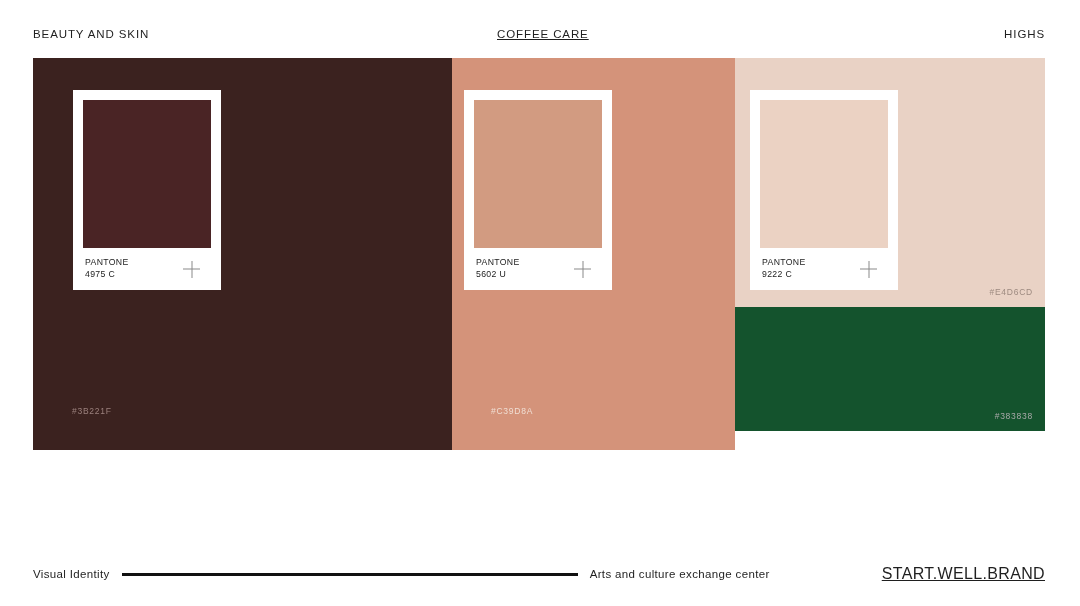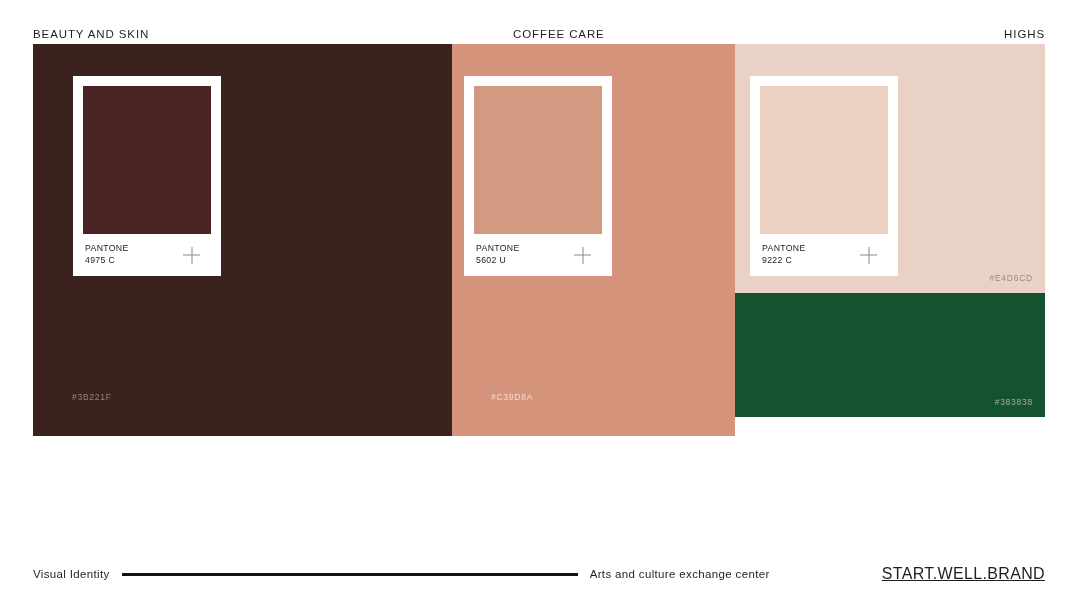--- a/index.html
+++ b/index.html
@@ -28,31 +28,32 @@
     justify-content: space-between;
   }
   .header-label {
     font-size: 11.5px;
     letter-spacing: 0.9px;
     color: #1f1f1f;
     white-space: nowrap;
   }
   .header-label.center {
     position: absolute;
-    left: 480px;
+    left: 464px;
+    text-decoration: underline;
   }
   .header-label.right {
     margin-left: auto;
   }
 
   
   .board {
     position: absolute;
     left: 33px;
-    top: 44px;
+    top: 58px;
     width: 1012px;
     height: 392px;
     display: flex;
     border-radius: 11px;
   }
 
   .panel {
     position: relative;
     height: 100%;
   }

